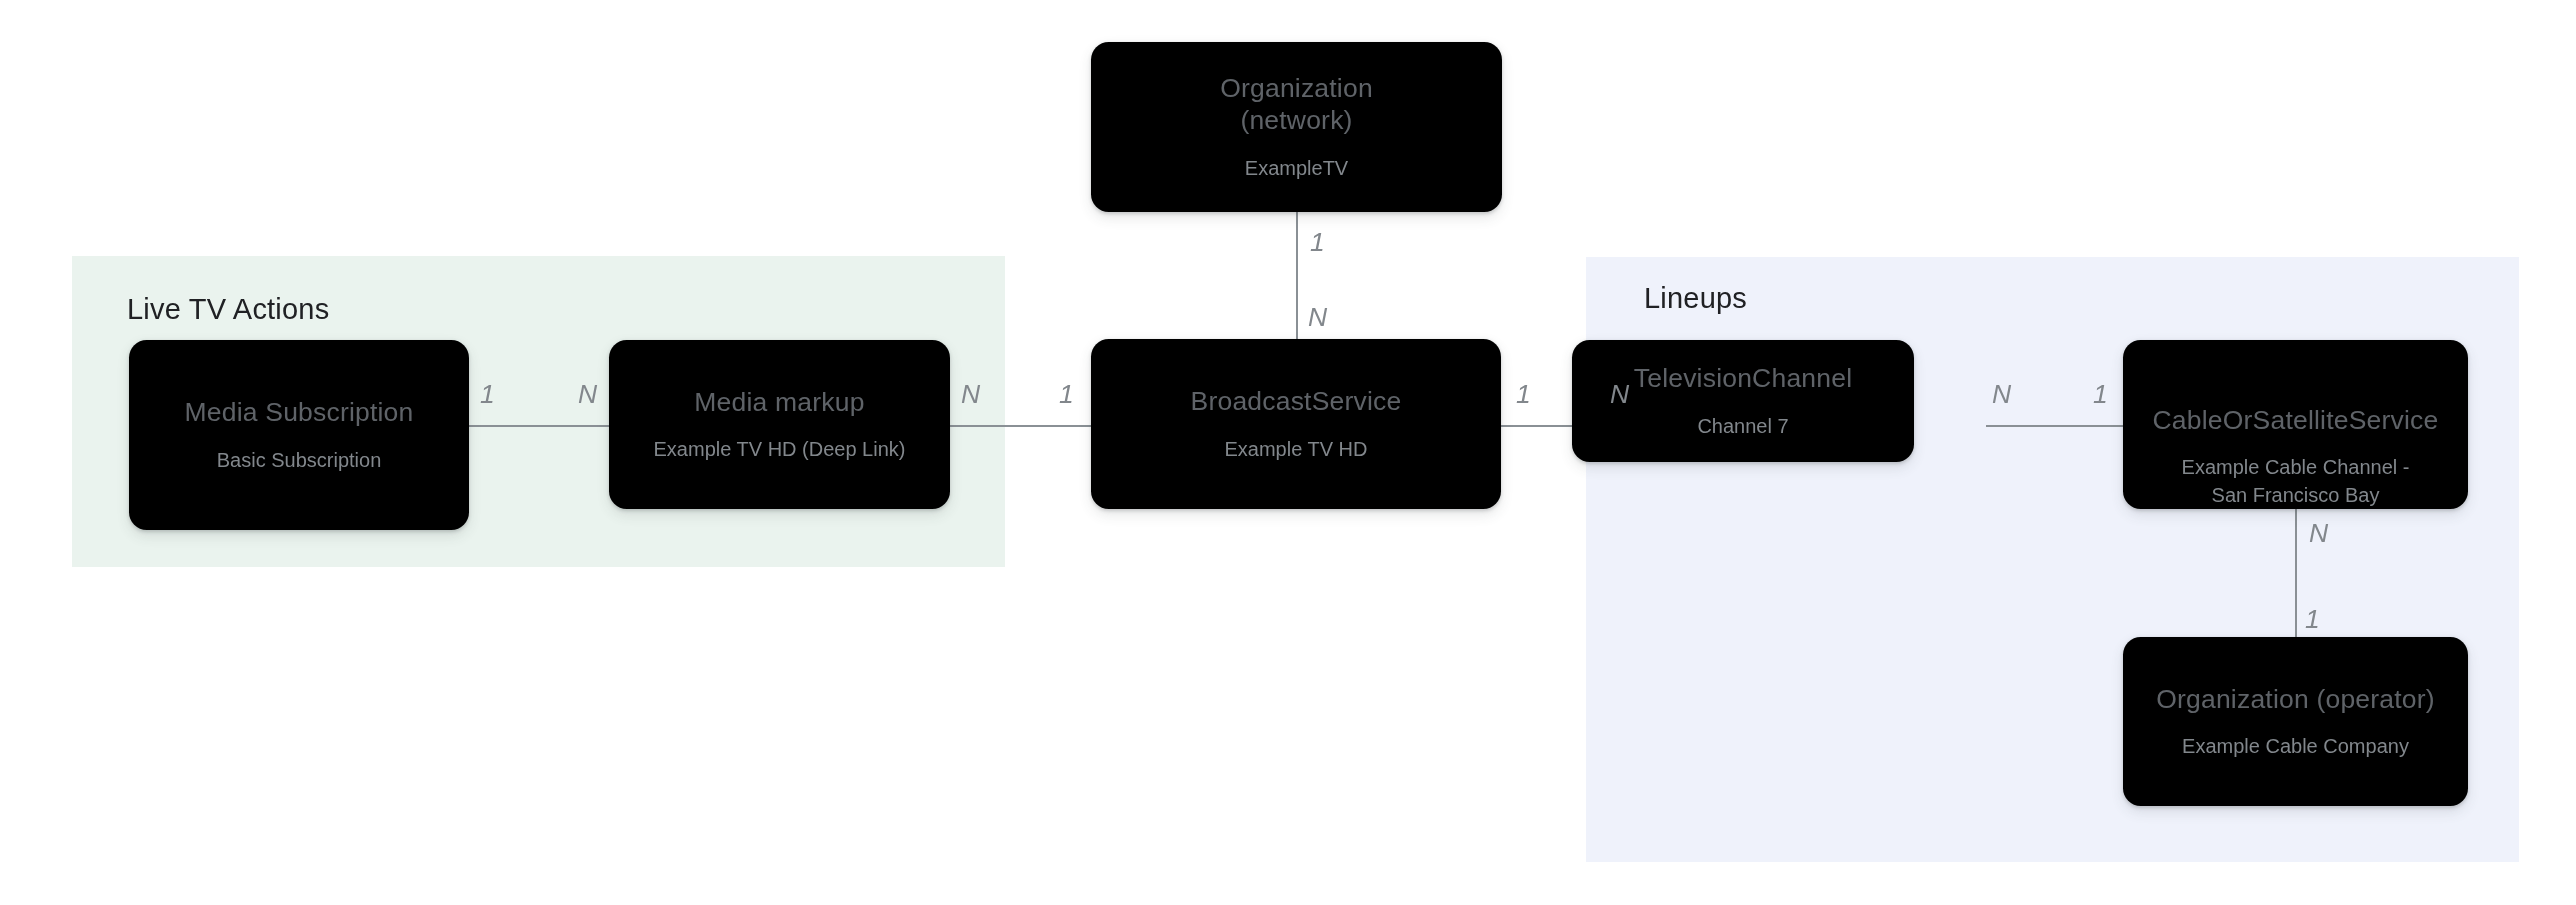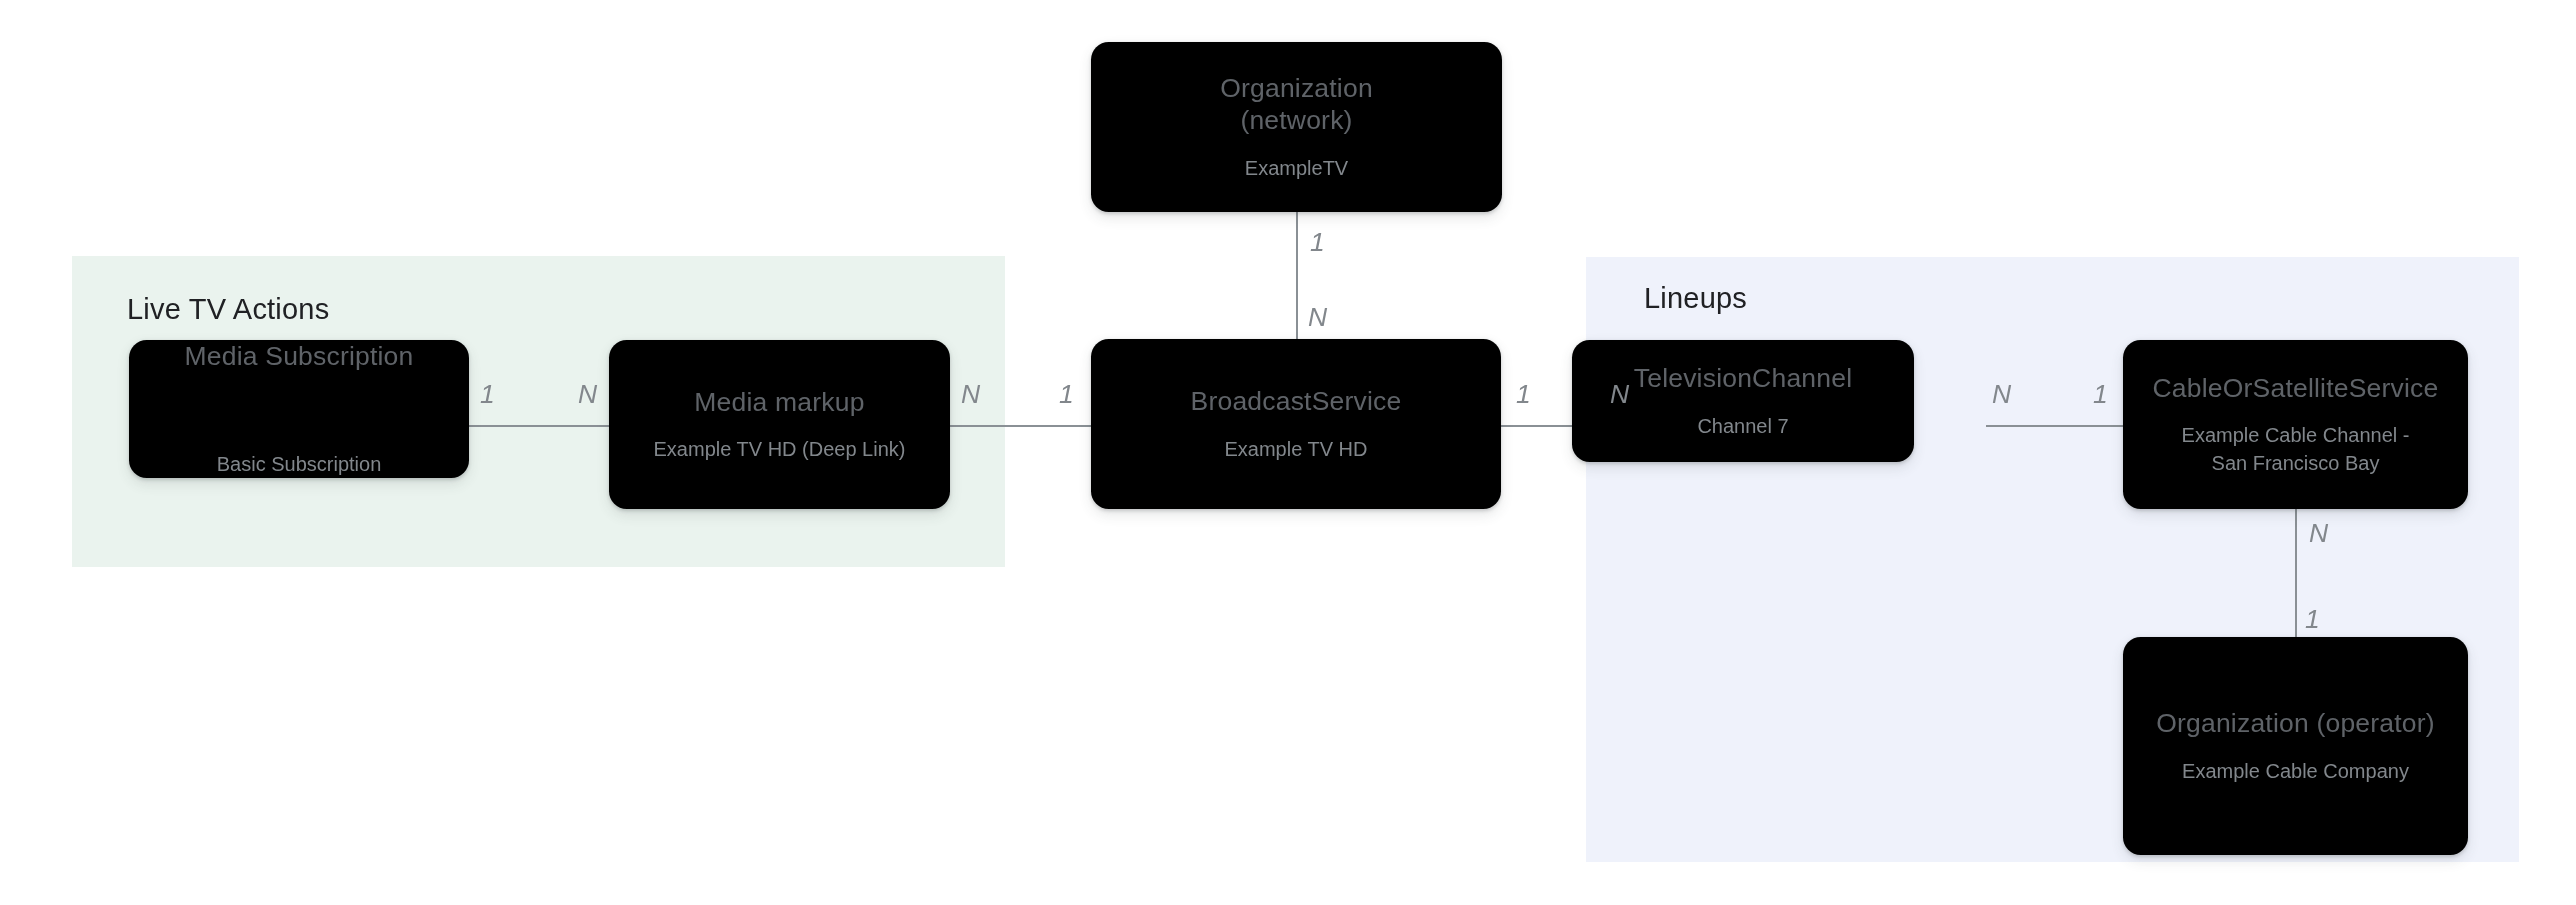--- a/index.html
+++ b/index.html
@@ -52,26 +52,26 @@
     line-height: 32px;
     color: var(--node-title);
     letter-spacing: 0.2px;
   }
   .node-subtitle {
     font-size: 20px;
     line-height: 27.4px;
     color: var(--node-subtitle);
   }
   .n-org-net   { left: 1091px; top: 42px;  width: 411px; height: 170px; }
-  .n-media-sub { left: 129px;  top: 340px; width: 340px; height: 138px; justify-content: space-between; }
+  .n-media-sub { left: 129px;  top: 340px; width: 340px; height: 190px; }
   .n-action    { left: 609px;  top: 340px; width: 341px; height: 169px; }
   .n-broadcast { left: 1091px; top: 339px; width: 410px; height: 170px; }
   .n-tv-chan   { left: 1572px; top: 340px; width: 342px; height: 122px; }
-  .n-cable     { left: 2123px; top: 340px; width: 345px; height: 169px; }
-  .n-org-op    { left: 2123px; top: 637px; width: 345px; height: 218px; }
+  .n-cable     { left: 2123px; top: 340px; width: 345px; height: 169px; justify-content: flex-end; }
+  .n-org-op    { left: 2123px; top: 637px; width: 345px; height: 169px; }
 
   .edge { position: absolute; background: var(--connector); z-index: 2; }
   .edge.h { height: 1.8px; }
   .edge.v { width: 1.8px; }
   .e-ms-am { left: 469px;  top: 425px; width: 140px; }
   .e-am-bs { left: 949px; top: 425px; width: 142px; }
   .e-bs-tc { left: 1501px; top: 425px; width: 142px; }
   .e-tc-cs { left: 1986px; top: 425px; width: 137px; }
   .e-on-bs { left: 1296px; top: 212px; height: 127px; }
   .e-cs-oo { left: 2295px; top: 509px; height: 128px; }

